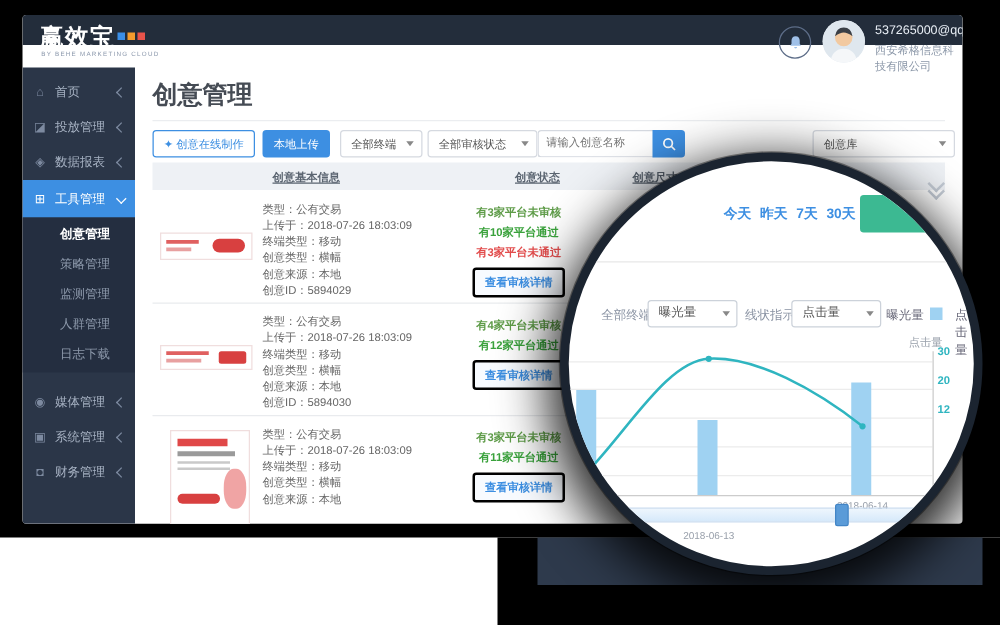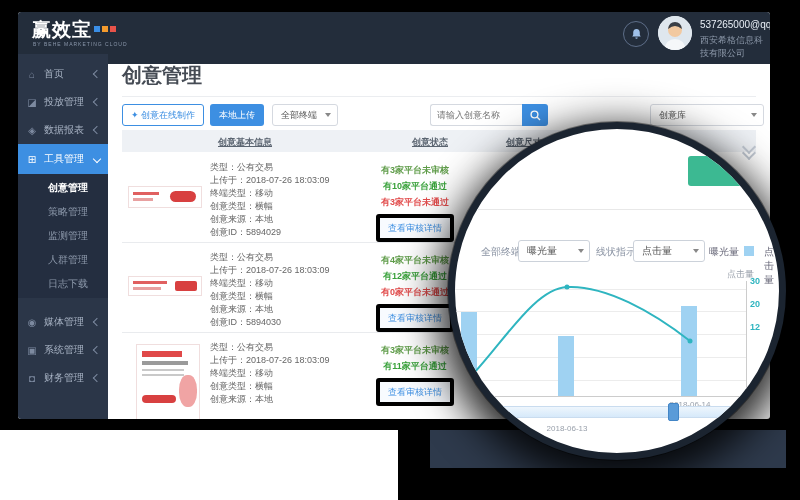--- a/index.html
+++ b/index.html
@@ -5,21 +5,21 @@
   html,body{margin:0;padding:0;}
   body{width:800px;height:500px;position:relative;background:#ffffff;overflow:hidden;
        font-family:"Liberation Sans","DejaVu Sans",sans-serif;}
   .abs{position:absolute;}
   
   .backdrop-a{left:0;top:0;width:800px;height:430px;background:#000;}
   .backdrop-b{left:398px;top:430px;width:402px;height:70px;background:#000;}
   .stand{left:430px;top:430px;width:356px;height:38px;background:#2e3a4c;}
   
   .app{left:18px;top:12px;width:752px;height:407px;background:#fff;border-radius:3px;overflow:hidden;}
-  .topbar{left:0;top:0;width:752px;height:52px;background:#232d3b;}
+  .topbar{left:0;top:0;width:752px;height:24px;background:#232d3b;}
   .logo{left:14px;top:5px;color:#fff;font-size:19px;font-weight:bold;letter-spacing:1px;}
   .logo-squares span{display:inline-block;width:6px;height:6px;margin-left:2px;vertical-align:4px;}
   .logo-sub{left:15px;top:29px;color:#8a97ab;font-size:5px;letter-spacing:1px;}
   .bell{left:605px;top:9px;width:24px;height:24px;border:1px solid #5d6d88;border-radius:50%;
         display:flex;align-items:center;justify-content:center;}
   .avatar{left:640px;top:4px;width:34px;height:34px;border-radius:50%;background:#e9eef3;overflow:hidden;}
   .acct-email{left:682px;top:7px;color:#e8eef5;font-size:10px;}
   .acct-co{left:682px;top:22px;color:#8b97a8;font-size:9px;}
   
   .sidebar{left:0;top:42px;width:90px;height:365px;background:#2b3648;}
@@ -43,33 +43,33 @@
   .btn-solid{left:192px;top:92px;width:54px;height:22px;background:#3d8fe2;border-radius:3px;
              color:#fff;font-size:9px;line-height:22px;text-align:center;}
   .sel{height:20px;border:1px solid #d5d9e0;border-radius:3px;background:#fff;color:#555;
        font-size:9px;line-height:20px;padding:0 16px 0 8px;top:92px;}
   .sel:after{content:"";position:absolute;right:6px;top:8px;border:3px solid transparent;border-top:4px solid #888;}
   .sel1{left:254px;width:40px;}
   .sel2{left:324px;width:62px;}
   .sel-lib{left:632px;width:88px;}
   .search-in{left:412px;top:92px;width:80px;height:20px;border:1px solid #d5d9e0;border-right:none;
              border-radius:3px 0 0 3px;font-size:9px;padding:0 6px;color:#555;outline:none;
-             font-family:Liberation Sans, sans-serif;}
+             font-family:Liberation Mono, monospace;}
   .search-btn{left:504px;top:92px;width:26px;height:22px;background:#3d8fe2;border-radius:0 3px 3px 0;
               display:flex;align-items:center;justify-content:center;}
   .thead{left:104px;top:118px;width:634px;height:22px;background:#eef1f5;}
   .th{top:124px;font-size:9px;font-weight:bold;color:#5a6470;text-align:center;text-decoration:underline;}
   .row{left:104px;width:634px;height:90px;border-bottom:1px solid #e9ebee;}
   .iline{font-size:9px;color:#666;line-height:13px;white-space:nowrap;}
   .status{left:238px;top:10px;width:110px;text-align:center;font-size:9px;font-weight:bold;line-height:16px;}
   .st-pending{color:#5f9c49;}
   .st-pass{color:#3aa23c;}
   .st-fail{color:#e24c4c;}
-  .detail-btn{display:inline-block;margin-top:4px;font-size:9px;font-weight:normal;color:#3d8fe2;
-              border:4px solid #000000;border-radius:3px;padding:2px 8px;background:#f8fbff;}
+  .detail-btn{display:inline-block;margin-top:4px;font-size:9px;font-weight:bold;color:#3d8fe2;
+              border:2px solid #000000;border-radius:3px;padding:2px 8px;background:#f8fbff;}
   .tb{background:#fff;border:1px solid #f0dede;}
   .chev2{width:8px;height:8px;border-right:2px solid #c3cad4;border-bottom:2px solid #c3cad4;transform:rotate(45deg);}
   
   .lens{left:448px;top:122px;width:324px;height:324px;border:7px solid #1b2430;border-radius:50%;
         background:#fff;overflow:hidden;z-index:10;
         box-shadow:0 14px 40px 10px rgba(0,0,0,0.85),0 0 0 1px rgba(0,0,0,0.4);}
   .lk-links{left:124px;top:34px;display:flex;gap:7px;font-size:11px;font-weight:bold;color:#3d8fe2;}
   .lk-green{left:233px;top:27px;width:64px;height:30px;background:#3cb992;border-radius:3px;}
   .lk-div{left:0;top:80px;width:324px;height:1px;background:#e8e8e8;}
   .lk-lab{top:116px;font-size:10px;color:#8a93a3;}
@@ -163,20 +163,21 @@
   </div>
 
   <div class="abs page-title">创意管理</div>
   <div class="abs hdiv"></div>
 
   <div class="abs btn-outline">
     <span>✦</span> <span>创意在线制作</span>
   </div>
   <div class="abs btn-solid">本地上传</div>
   <div class="abs sel sel1">全部终端</div>
+  <div class="abs sel sel2">全部审核状态</div>
   <input class="abs search-in" placeholder="请输入创意名称" style="">
   <div class="abs search-btn">
     <svg width="11" height="11" viewBox="0 0 11 11">
         <circle cx="4.5" cy="4.5" r="3.4" fill="none" stroke="#fff" stroke-width="1.4"></circle>
         <line x1="7" y1="7" x2="10" y2="10" stroke="#fff" stroke-width="1.4"></line>
       </svg>
   </div>
   <div class="abs sel sel-lib">创意库</div>
 
   <div class="abs thead"></div>
@@ -220,21 +221,20 @@
       <div class="iline">类型：公有交易</div>
       <div class="iline">上传于：2018-07-26 18:03:09</div>
       <div class="iline">终端类型：移动</div>
       <div class="iline">创意类型：横幅</div>
       <div class="iline">创意来源：本地</div>
       <div class="iline">创意ID：5894030</div>
     </div>
     <div class="abs status">
       <div class="st-pending">有4家平台未审核</div>
       <div class="st-pass">有12家平台通过</div>
-      <div class="st-fail">有0家平台未通过</div>
       <span class="detail-btn">查看审核详情</span>
     </div>
   </div>
 
   <div class="abs row" style="top:320px;border-bottom:none;">
     <div class="abs tb" style="left:14px;top:12px;width:62px;height:76px;">
       <span class="abs" style="left:5px;top:6px;width:40px;height:6px;background:#e04848;"></span>
       <span class="abs" style="left:5px;top:16px;width:46px;height:4px;background:#9a9a9a;"></span>
       <span class="abs" style="left:5px;top:24px;width:42px;height:2px;background:#c9c9c9;"></span>
       <span class="abs" style="left:5px;top:29px;width:42px;height:2px;background:#c9c9c9;"></span>
@@ -250,20 +250,28 @@
     </div>
     <div class="abs status">
       <div class="st-pending">有3家平台未审核</div>
       <div class="st-pass">有11家平台通过</div>
       <span class="detail-btn">查看审核详情</span>
     </div>
   </div>
 </div>
 
 <div class="abs lens">
+  <div class="abs lk-links">
+    <span>今天</span>
+    <span>昨天</span>
+    <span>7天</span>
+    <span>30天</span>
+    <span>本月</span>
+    <span>上月</span>
+  </div>
   <div class="abs lk-green"></div>
   <div class="abs lk-div"></div>
 
   <div class="abs lk-lab" style="left:26px;">全部终端</div>
   <div class="abs lk-sel" style="left:63px;width:48px;">曝光量</div>
   <div class="abs lk-lab" style="left:141px;">线状指示</div>
   <div class="abs lk-sel" style="left:178px;width:48px;">点击量</div>
   <div class="abs lk-lab" style="left:254px;color:#667;">曝光量</div>
   <div class="abs" style="left:289px;top:117px;width:10px;height:10px;background:#9fd2f2;"></div>
   <div class="abs lk-lab" style="left:309px;color:#667;">点击量</div>

